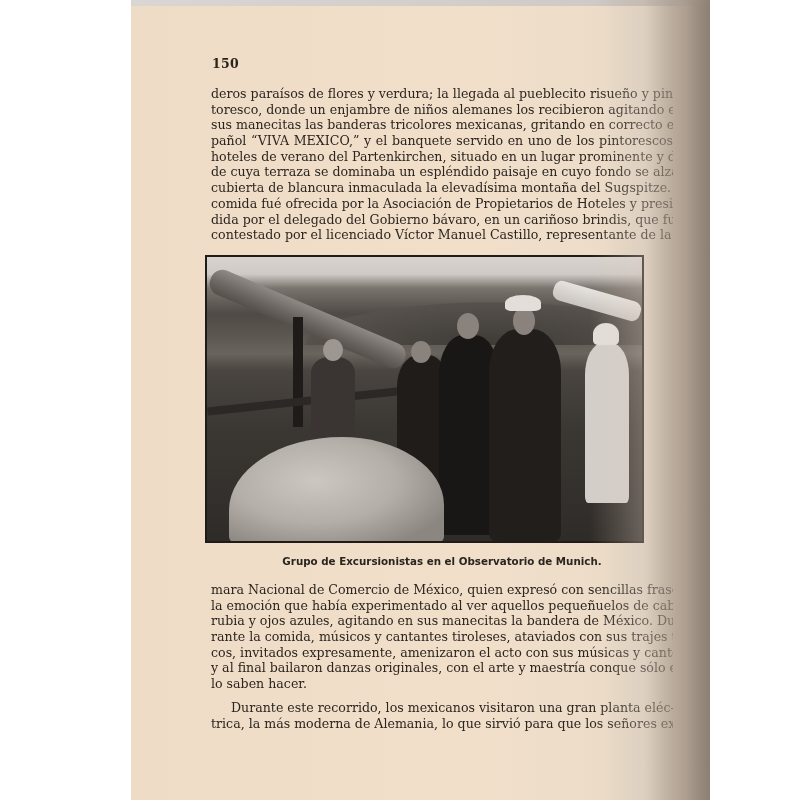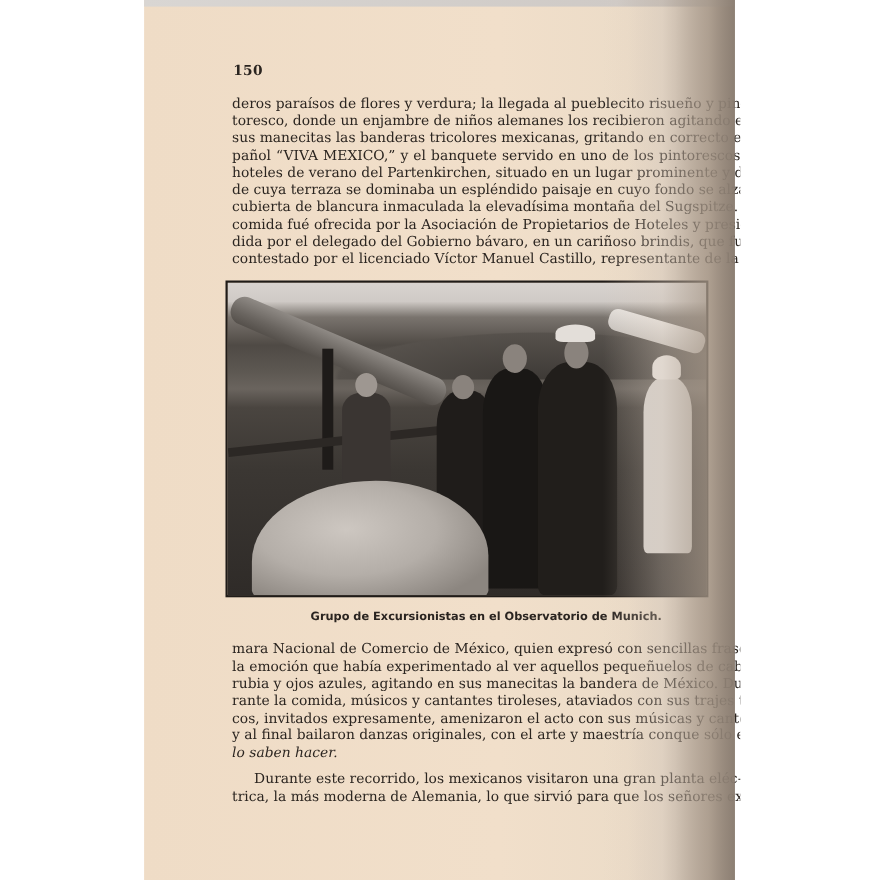--- a/index.html
+++ b/index.html
@@ -2,40 +2,40 @@
 <html><head>
   <meta charset="utf-8">
   <style>
     html, body { margin: 0; padding: 0; }
     body {
       width: 800px; height: 800px; background: #ffffff;
       position: relative; overflow: hidden;
       font-family: "DejaVu Serif", "Liberation Serif", serif;
     }
     .page {
-      position: absolute; left: 131px; top: 0; width: 537px; height: 800px;
+      position: absolute; left: 131px; top: 0; width: 579px; height: 800px;
       background: linear-gradient(to right, #efdcc6 0%, #f1dfca 60%, #ecdcc8 82%, #dccfc0 90%, #b8aa9c 96%, #8d7f73 100%);
     }
     .page::before {
       content: ""; position: absolute; left: 0; right: 0; top: 0; height: 6px;
       background: linear-gradient(to right, #d9d6d3, #cfcac6 80%, #9b938c);
     }
     .page-number {
       position: absolute; left: 81px; top: 56px; font-size: 12.5px; color: #2a241f;
       font-weight: bold; letter-spacing: 0.3px;
     }
     .text-block {
       position: absolute; left: 80px; width: 462px; color: #2b2520;
       font-size: 12.6px; line-height: 15.7px;
     }
     .text-block .line {
       display: block; white-space: nowrap; text-align: justify; text-align-last: justify;
       height: 15.7px; overflow: hidden;
     }
-    .text-block .line.last { text-align-last: left; font-style: italic; }
+    .text-block .line.last { text-align-last: left; }
     .text-block .line.indent { padding-left: 20px; }
     .block-top { top: 86px; }
     .block-bottom { top: 582px; }
     .fade-right {
       position: absolute; right: 0; top: 0; bottom: 0; width: 120px; pointer-events: none;
       background: linear-gradient(to right, rgba(236,220,200,0) 0%, rgba(220,205,190,0.35) 45%, rgba(170,155,140,0.75) 80%, rgba(140,127,115,0.95) 100%);
     }
     .photo-frame {
       position: absolute; left: 74px; top: 255px; width: 435px; height: 284px;
       border: 2px solid #1f1b18;

